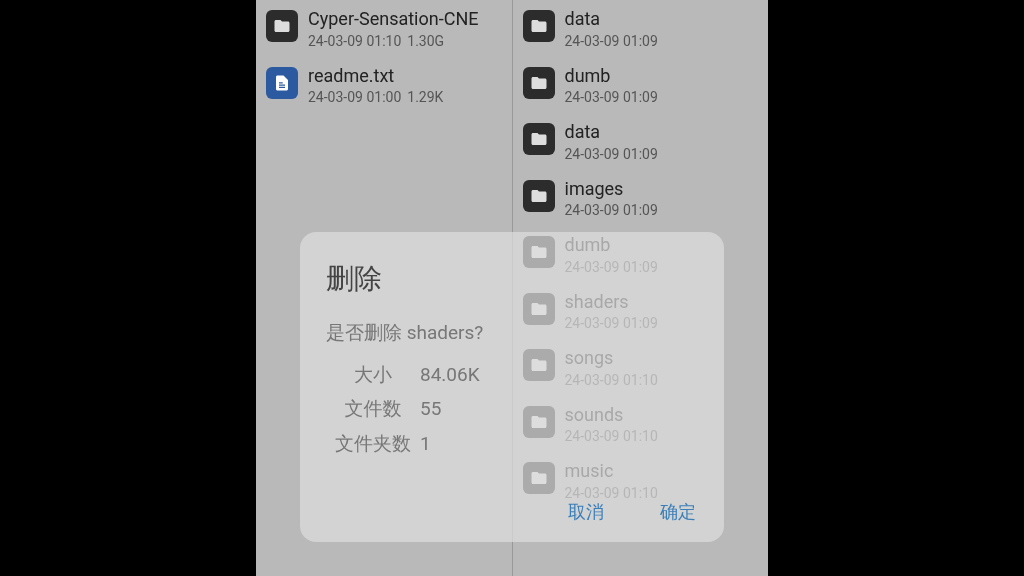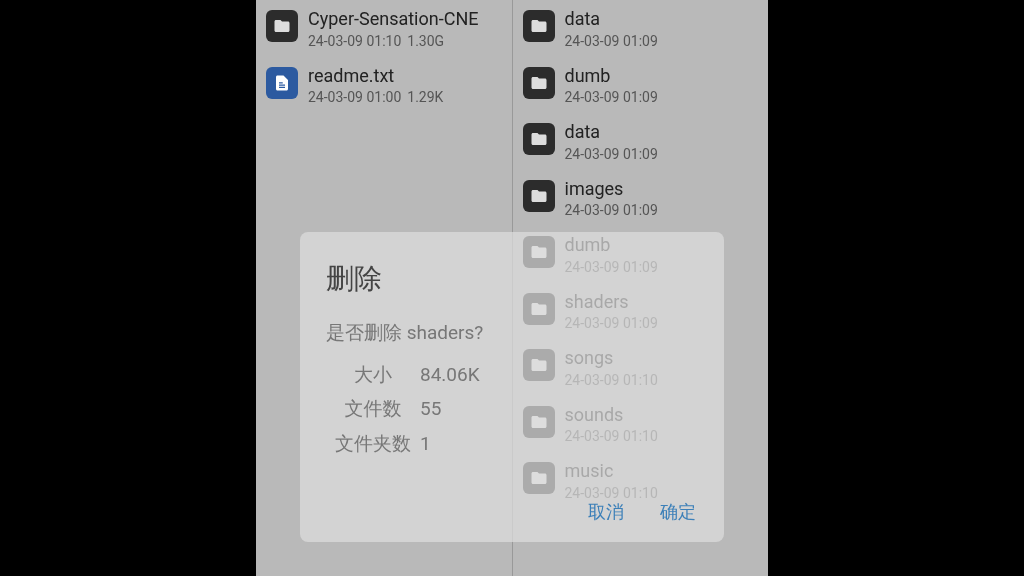--- a/index.html
+++ b/index.html
@@ -78,21 +78,21 @@
       left: 0; top: 0; right: 0; bottom: 0;
       pointer-events: none;
     }
     .dialog {
       position: absolute;
       left: 300px;
       top: 232px;
       width: 424px;
       height: 310px;
       background: rgba(220,220,220,0.72);
-      border-radius: 8px;
+      border-radius: 16px;
       padding: 28px 26px 18px;
       pointer-events: auto;
       color: #555;
     }
     .dialog-title {
       font-size: 28px;
       color: #444;
       margin-bottom: 18px;
       font-weight: 400;
     }
@@ -112,21 +112,21 @@
       text-align: center;
     }
     .dialog-value {
       color: #777;
     }
     .dialog-actions {
       position: absolute;
       bottom: 18px;
       right: 28px;
       display: flex;
-      gap: 36px;
+      gap: 56px;
       font-size: 18px;
       color: #3b7fb8;
     }
     .dialog-btn {
       cursor: pointer;
     }
   </style>
 </head>
 <body>
 

